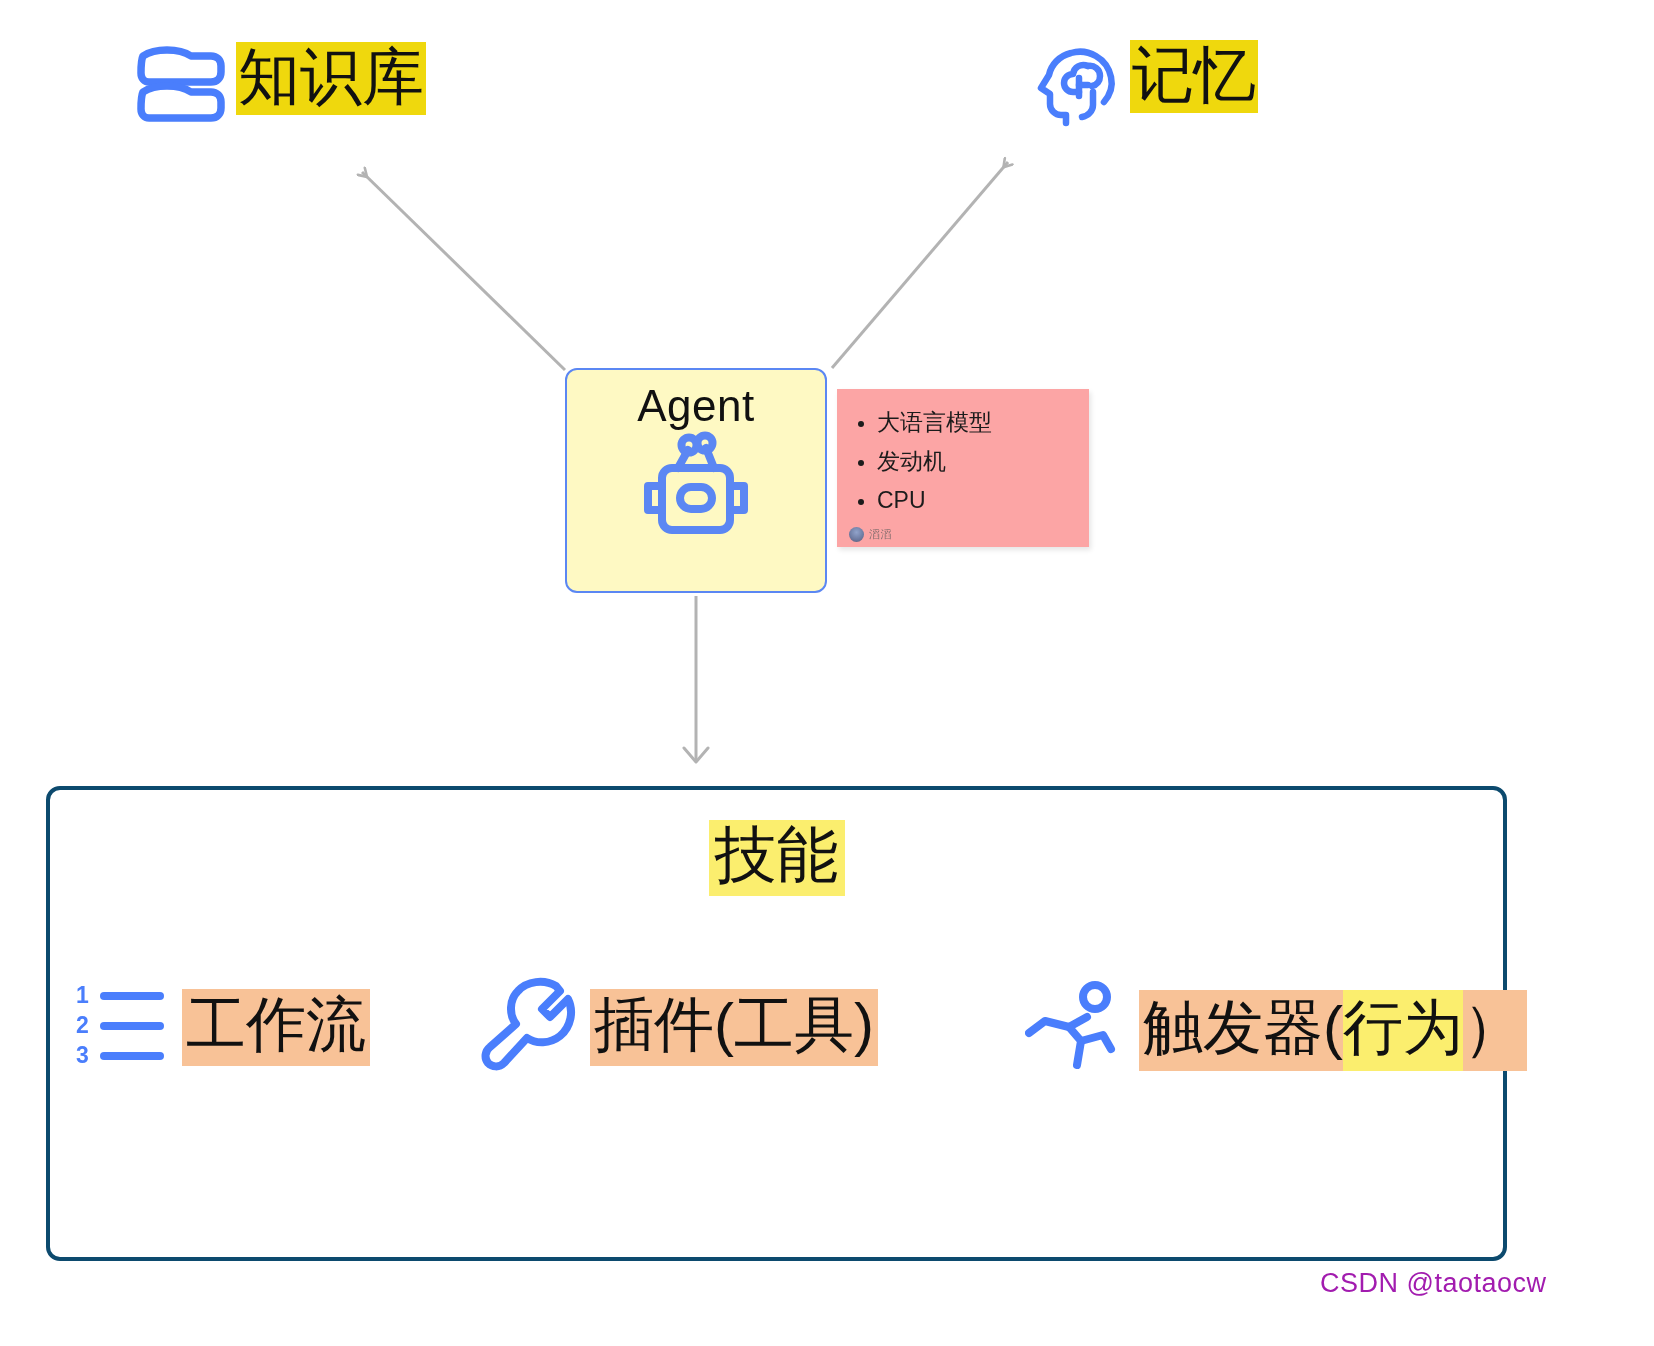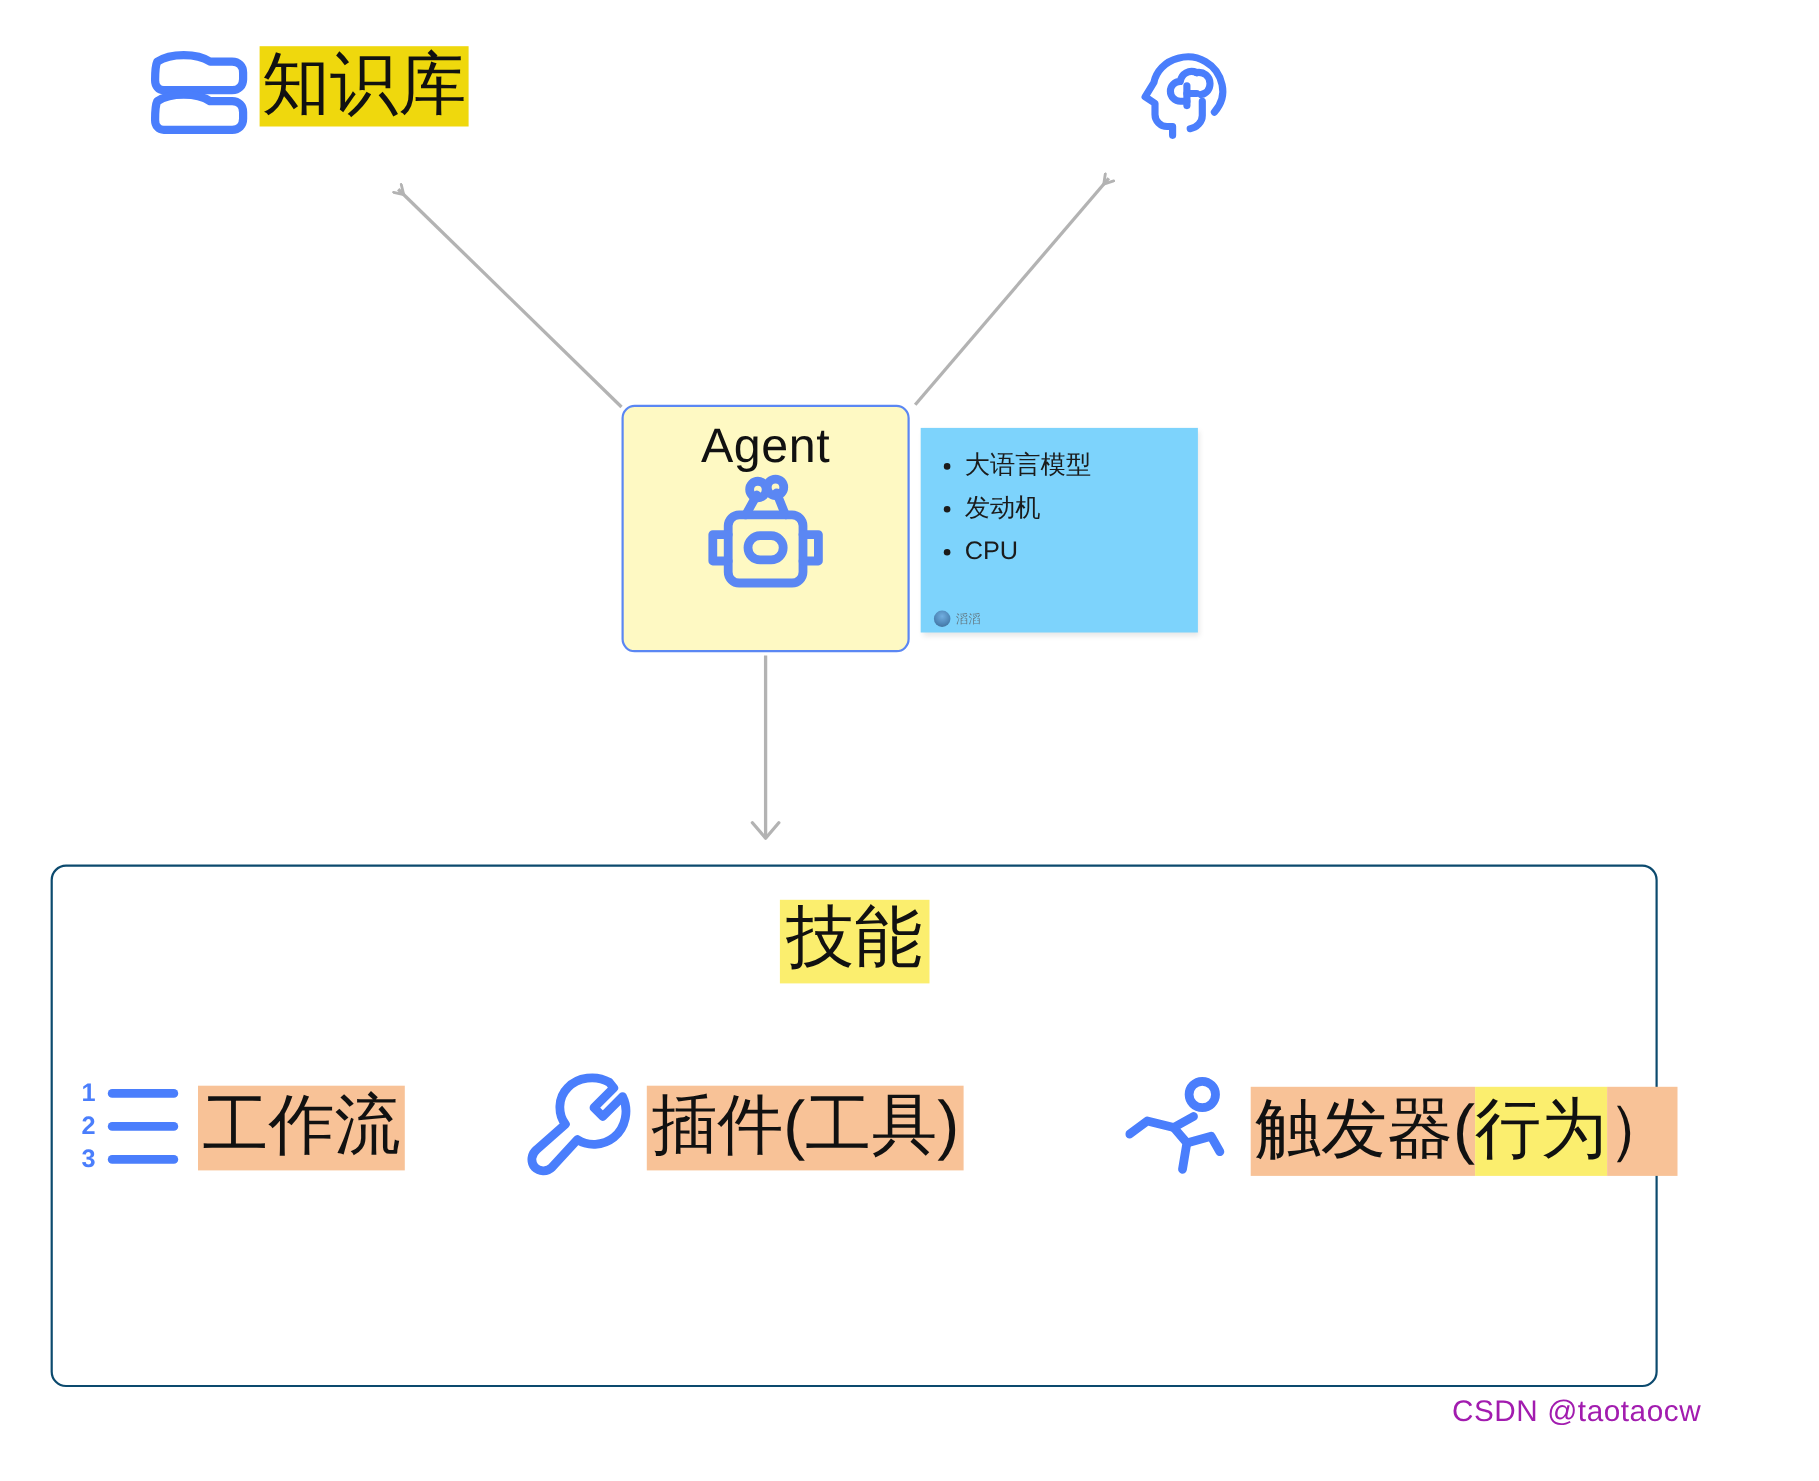--- a/index.html
+++ b/index.html
@@ -60,22 +60,22 @@
     letter-spacing: 0.5px;
     line-height: 1;
   }
   #agent-robot { margin-top: -4px; }
 
   
   #note-card {
     left: 837px;
     top: 389px;
     width: 252px;
-    height: 186px;
-    background: #7dd3fc;
+    height: 158px;
+    background: #fca5a5;
     box-shadow: 2px 3px 5px rgba(0,0,0,0.10);
     box-sizing: border-box;
     padding: 14px 10px 0 10px;
   }
   #note-list {
     margin: 0;
     padding-left: 30px;
     list-style: disc;
   }
   #note-list li {
@@ -105,21 +105,21 @@
     letter-spacing: 0.5px;
   }
 
   
   #skills-panel {
     left: 46px;
     top: 786px;
     width: 1461px;
     height: 475px;
     box-sizing: border-box;
-    border: 2px solid #0c4a6e;
+    border: 4px solid #0c4a6e;
     border-radius: 14px;
     background: #ffffff;
   }
   #skills-title-wrap {
     position: absolute;
     left: 0; right: 0;
     top: 30px;
     display: flex;
     justify-content: center;
   }
@@ -208,20 +208,21 @@
       <g stroke="#4a7efc" stroke-width="6.5" stroke-linecap="round" stroke-linejoin="round">
         <path d="M74,62 C80,55 83,46 81,37 C77,18 58,8 41,13 C29,16 21,25 19,35 L11,48 L20,54 L20,64 C20,70 25,75 31,75 L36,75 L36,83"></path>
         <path d="M63,52 L63,65 C63,71 58,76 52,77"></path>
         <path d="M58,26 C51,23 44,27 43,34 C38,34 34,38 34,43 C34,48 38,52 43,52 L49,52"></path>
         <path d="M58,26 C64,25 70,29 70,36 C70,41 67,45 62,46"></path>
         <path d="M49,38 L49,56"></path>
         <path d="M49,45 L58,45"></path>
       </g>
     </svg>
   </span>
+  <span class="txt hl-yellow">记忆</span>
 </div>
 
 <div class="abs" id="agent-box">
   <div id="agent-title">Agent</div>
   <div id="agent-robot">
     <svg width="140" height="128" viewBox="0 0 140 128" fill="none">
       <g stroke="#5b87f3" stroke-width="8" stroke-linecap="round" stroke-linejoin="round">
 
         <line x1="52" y1="44" x2="62" y2="26"></line>
         <line x1="88" y1="44" x2="80" y2="24"></line>

